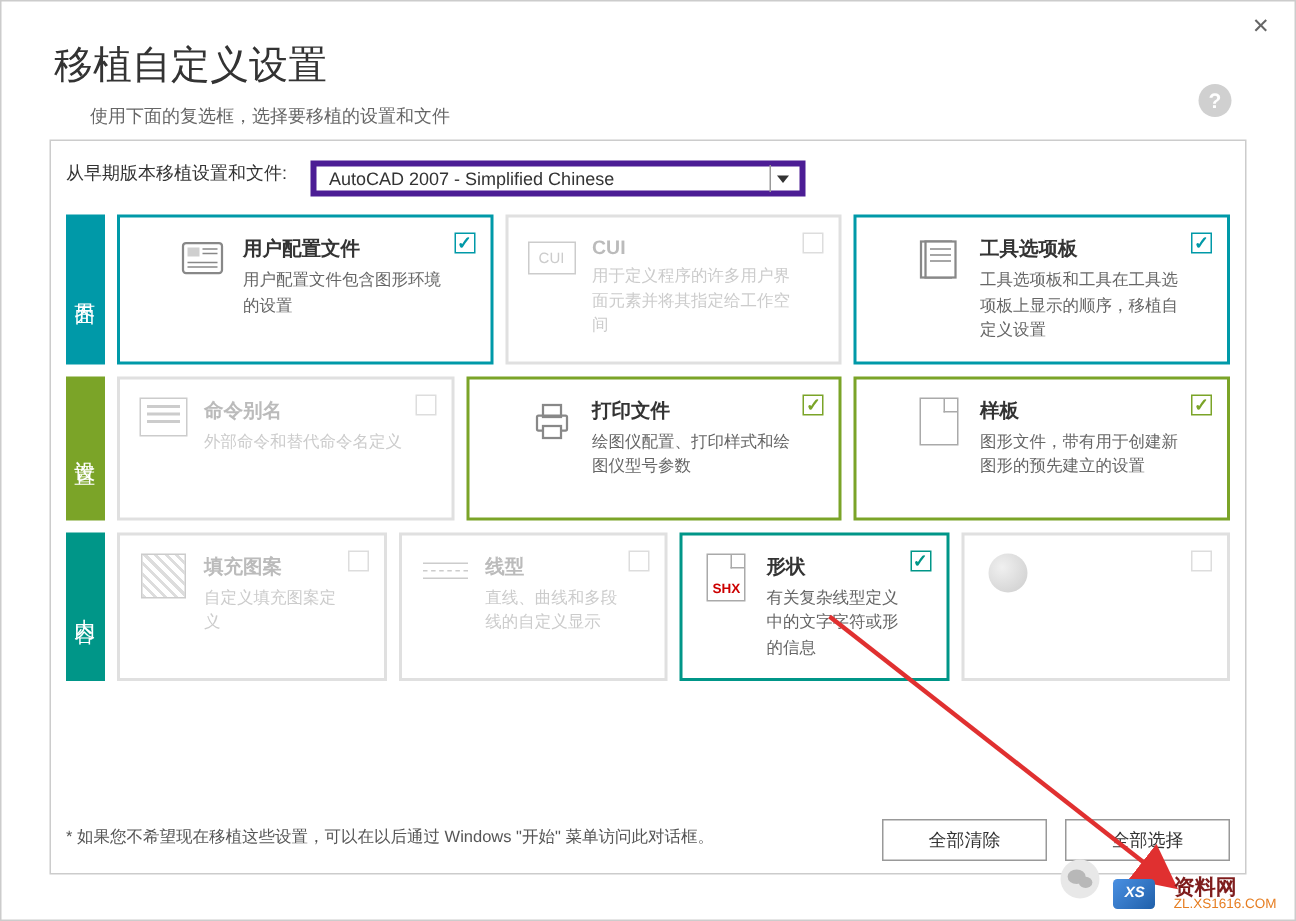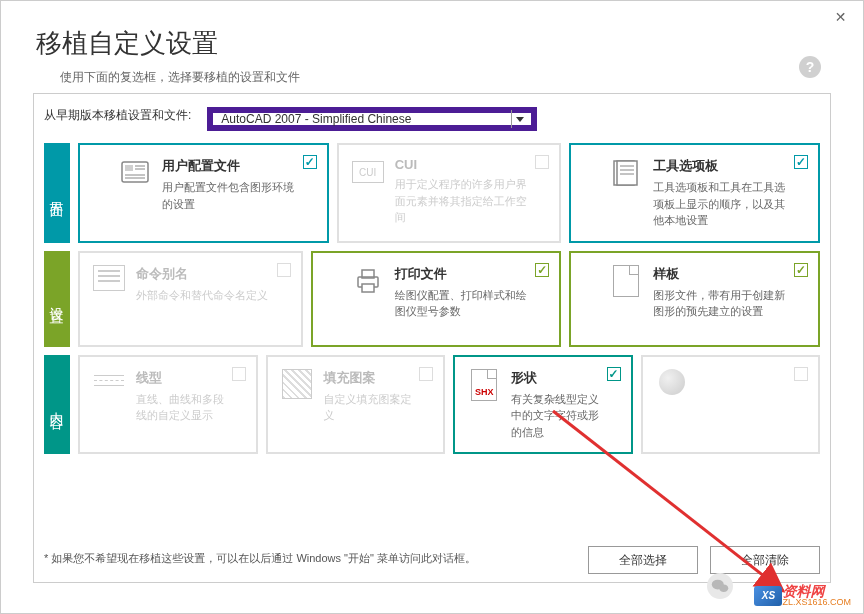--- a/index.html
+++ b/index.html
@@ -89,21 +89,21 @@
 }
 
 .legacy-label {
   font-size: 12px;
   color: #333;
 }
 
 .legacy-select {
   flex: 0 0 330px;
   height: 24px;
-  border: 6px solid #4c1d95;
+  border: 4px solid #4c1d95;
   display: flex;
   align-items: center;
   justify-content: space-between;
   padding: 0 4px 0 8px;
   font-size: 12px;
   color: #333;
   cursor: pointer;
   position: relative;
 }
 
@@ -254,21 +254,21 @@
   align-items: center;
   justify-content: center;
 }
 
 .watermark {
   position: absolute;
   right: 12px;
   bottom: 6px;
   display: flex;
   align-items: center;
-  gap: 0;
+  gap: 12px;
 }
 
 .wm-logo {
   width: 28px;
   height: 20px;
   background: linear-gradient(135deg, #4a90e2, #2060aa);
   border-radius: 3px;
   display: flex;
   align-items: center;
   justify-content: center;
@@ -277,21 +277,21 @@
   font-weight: bold;
   font-style: italic;
 }
 
 .wm-text {
   display: flex;
   flex-direction: column;
   line-height: 1;
 }
 
-.wm-cn { font-size: 14px; color: #ef4444; font-weight: bold; font-style: italic; }
+.wm-cn { font-size: 14px; color: #7f1d1d; font-weight: bold; }
 .wm-url { font-size: 9px; color: #e67e22; }
 
 .red-arrow {
   position: absolute;
   bottom: 12px;
   right: 60px;
   width: 280px;
   height: 200px;
   pointer-events: none;
 }
@@ -413,21 +413,21 @@
                 <svg viewBox="0 0 32 32">
                   <rect x="4" y="4" width="20" height="24" fill="none" stroke="currentColor" stroke-width="1.5"></rect>
                   <rect x="7" y="4" width="20" height="24" fill="#fff" stroke="currentColor" stroke-width="1.5"></rect>
                   <line x1="10" y1="9" x2="24" y2="9" stroke="currentColor"></line>
                   <line x1="10" y1="13" x2="24" y2="13" stroke="currentColor"></line>
                   <line x1="10" y1="17" x2="24" y2="17" stroke="currentColor"></line>
                 </svg>
               </div>
               <div class="tile-body">
                 <div class="tile-title">工具选项板</div>
-                <div class="tile-desc">工具选项板和工具在工具选项板上显示的顺序，以及其他本地设置</div>
+                <div class="tile-desc">工具选项板和工具在工具选项板上显示的顺序，移植自定义设置</div>
               </div>
               <div class="tile-check" style="color: rgb(0, 153, 168); border-color: rgb(0, 153, 168);">✓</div>
             </div>
           </div>
         </div>
         <div class="cat-row">
           <div class="cat-tab cat-settings">设置</div>
           <div class="tiles">
             <div class="tile c-settings disabled">
               <div class="tile-icon ico">
@@ -469,42 +469,42 @@
               </div>
               <div class="tile-check" style="color: rgb(123, 164, 40); border-color: rgb(123, 164, 40);">✓</div>
             </div>
           </div>
         </div>
         <div class="cat-row">
           <div class="cat-tab cat-content">内容</div>
           <div class="tiles">
             <div class="tile c-content disabled">
               <div class="tile-icon ico">
+                <div class="ico-hatch"></div>
+              </div>
+              <div class="tile-body">
+                <div class="tile-title">填充图案</div>
+                <div class="tile-desc">自定义填充图案定义</div>
+              </div>
+              <div class="tile-check"></div>
+            </div>
+            <div class="tile c-content disabled">
+              <div class="tile-icon ico">
                 <div class="ico-line">
                   <span></span>
                   <span></span>
                   <span></span>
                 </div>
               </div>
               <div class="tile-body">
                 <div class="tile-title">线型</div>
                 <div class="tile-desc">直线、曲线和多段线的自定义显示</div>
               </div>
               <div class="tile-check"></div>
             </div>
-            <div class="tile c-content disabled">
-              <div class="tile-icon ico">
-                <div class="ico-hatch"></div>
-              </div>
-              <div class="tile-body">
-                <div class="tile-title">填充图案</div>
-                <div class="tile-desc">自定义填充图案定义</div>
-              </div>
-              <div class="tile-check"></div>
-            </div>
             <div class="tile c-content enabled">
               <div class="tile-icon ico">
                 <div class="ico-doc">
                   <div class="ico-doc-frame">
                     <span class="ico-shx">SHX</span>
                   </div>
                 </div>
               </div>
               <div class="tile-body">
                 <div class="tile-title">形状</div>
@@ -518,22 +518,22 @@
               </div>
               <div class="tile-check"></div>
             </div>
           </div>
         </div>
       </div>
 
     <div class="footer">
       <div class="footer-note">* 如果您不希望现在移植这些设置，可以在以后通过 Windows "开始" 菜单访问此对话框。</div>
       <div class="footer-btns">
+        <div class="footer-btn">全部清除</div>
         <div class="footer-btn">全部选择</div>
-        <div class="footer-btn">全部清除</div>
       </div>
     </div>
   </div>
 
   <svg class="red-arrow" viewBox="0 0 280 200">
     <defs>
       <marker id="ah" markerWidth="12" markerHeight="12" refX="9" refY="5" orient="auto">
         <path d="M0,0 L10,5 L0,10 Z" fill="#e03030"></path>
       </marker>
     </defs>

